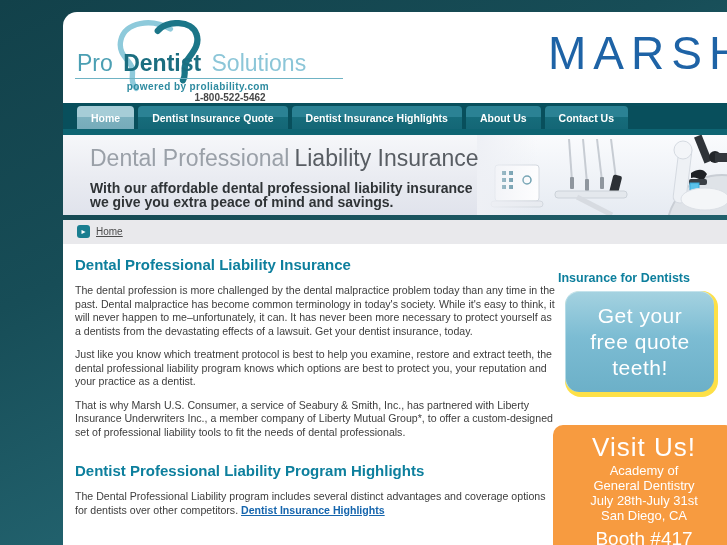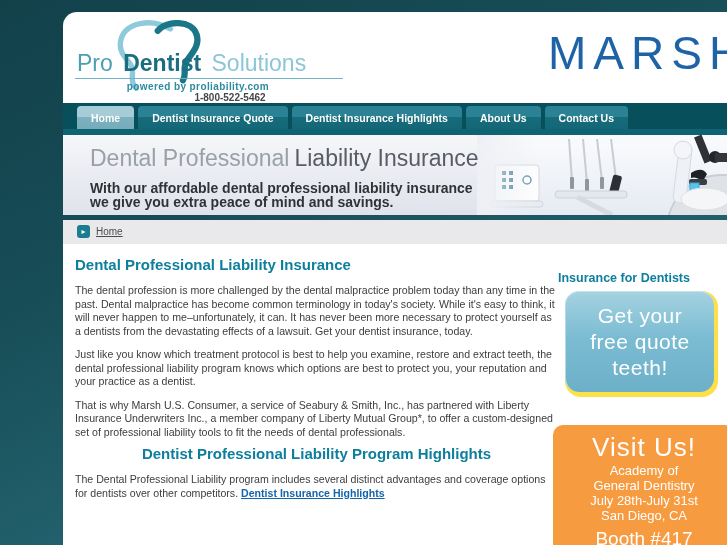--- a/index.html
+++ b/index.html
@@ -169,21 +169,21 @@
     <div class="crumb-link">Home</div>
   </div>
 
   <div class="content">
 
     <div class="main-col">
       <div class="h-teal">Dental Professional Liability Insurance</div>
       <div class="para">The dental profession is more challenged by the dental malpractice problem today than any time in the past. Dental malpractice has become common terminology in today's society. While it's easy to think, it will never happen to me–unfortunately, it can. It has never been more necessary to protect yourself as a dentists from the devastating effects of a lawsuit. Get your dentist insurance, today.</div>
       <div class="para">Just like you know which treatment protocol is best to help you examine, restore and extract teeth, the dental professional liability program knows which options are best to protect you, your reputation and your practice as a dentist.</div>
       <div class="para">That is why Marsh U.S. Consumer, a service of Seabury &amp; Smith, Inc., has partnered with Liberty Insurance Underwriters Inc., a member company of Liberty Mutual Group*, to offer a custom-designed set of professional liability tools to fit the needs of dental professionals.</div>
-      <div class="h-teal h2-sp" style="margin-top:6px;text-align:center;">Dentist Professional Liability Program Highlights</div>
+      <div class="h-teal h2-sp" style="margin-top:23px;">Dentist Professional Liability Program Highlights</div>
       <div class="para"><span>The Dental Professional Liability program includes several distinct advantages and coverage options for dentists over other competitors. </span><span class="inline-link">Dentist Insurance Highlights</span></div>
     </div>
 
     <div class="side-heading">Insurance for Dentists</div>
 
     <div class="quote-btn">
       <div class="quote-btn-inner">
         <div>Get your</div>
         <div>free quote</div>
         <div>teeth!</div>

